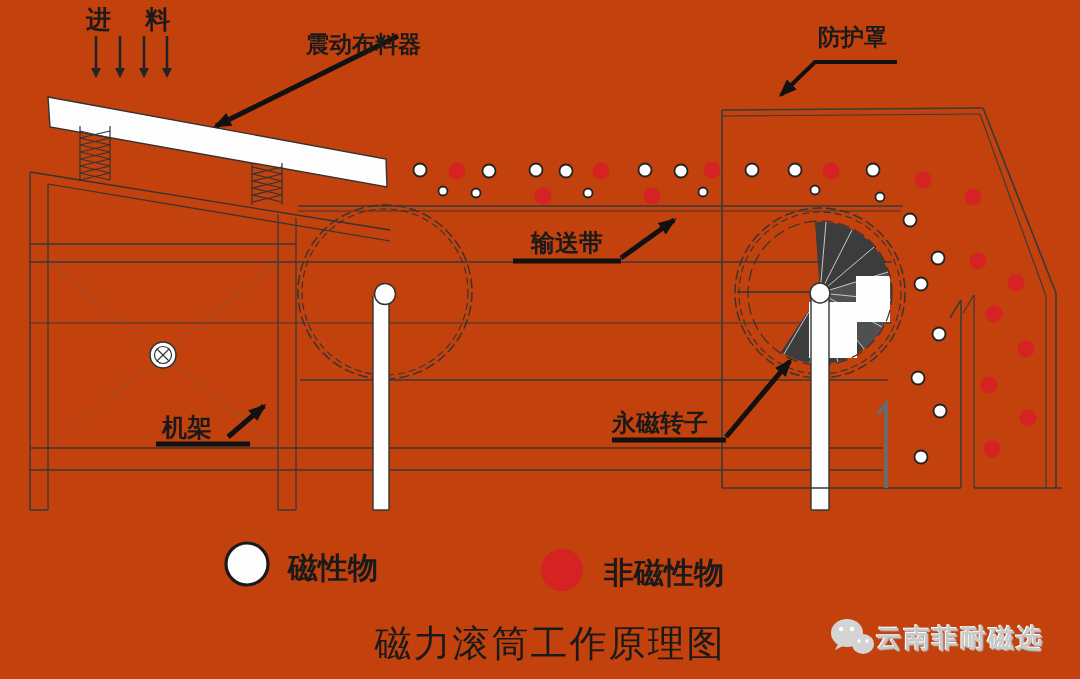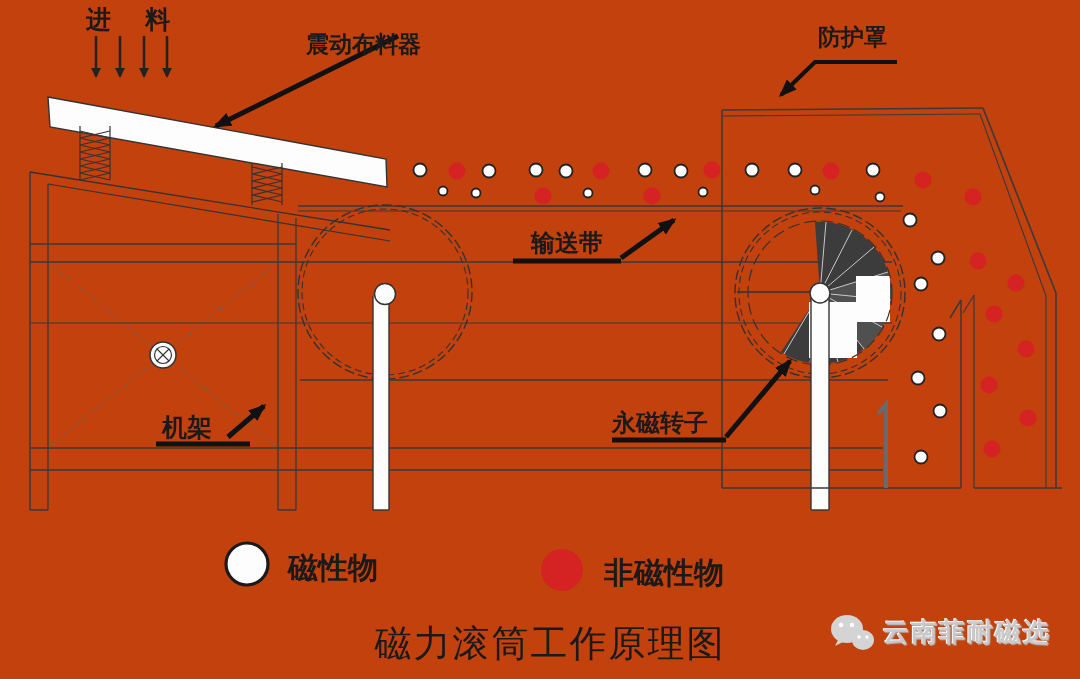--- a/index.html
+++ b/index.html
@@ -4,21 +4,21 @@
 <style>
   html,body{margin:0;padding:0;background:#fff;}
   .stage{
     position:relative;width:1080px;height:679px;background:#c2410c;
     font-family:Liberation Serif, serif;overflow:hidden;
   }
   svg text{fill:#1a1a1a;}
   .lbl{font-weight:bold;}
   .watermark{
     position:absolute;left:828px;top:608px;width:250px;height:48px;
-    display:flex;align-items:center;gap:9px;
+    display:flex;align-items:flex-end;gap:2px;
   }
   .watermark span{
     font-size:26px;letter-spacing:2px;color:#c9c9c9;
     text-shadow:-1px -1px 0 #ffffff,1px 1px 1px #b5b5b5;
     font-weight:bold;white-space:nowrap;
   }
 </style>
 </head>
 <body>
 

